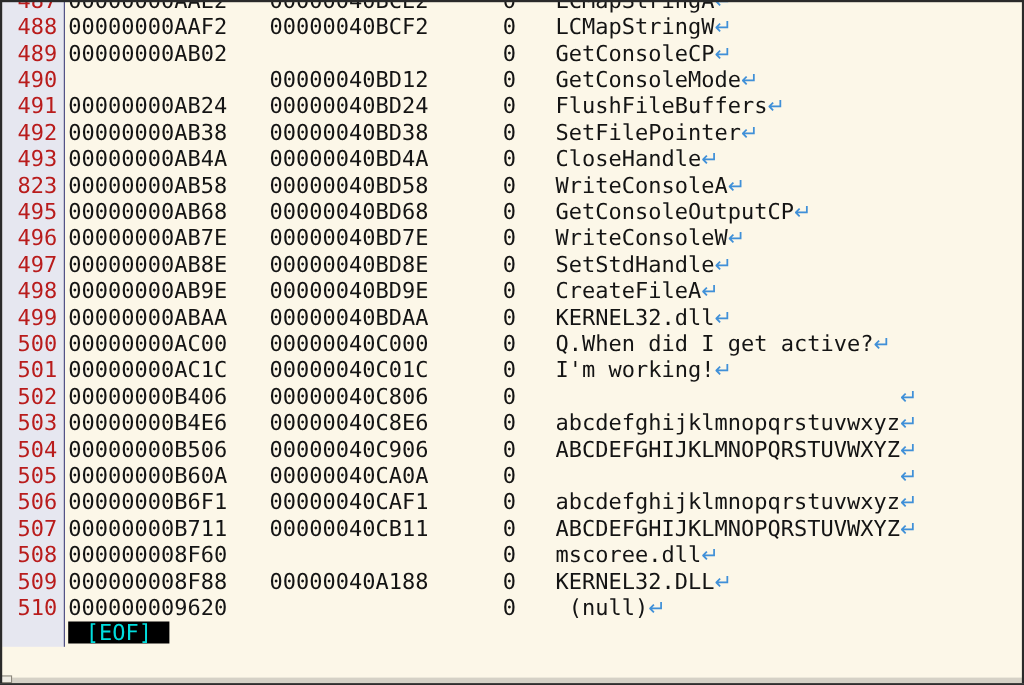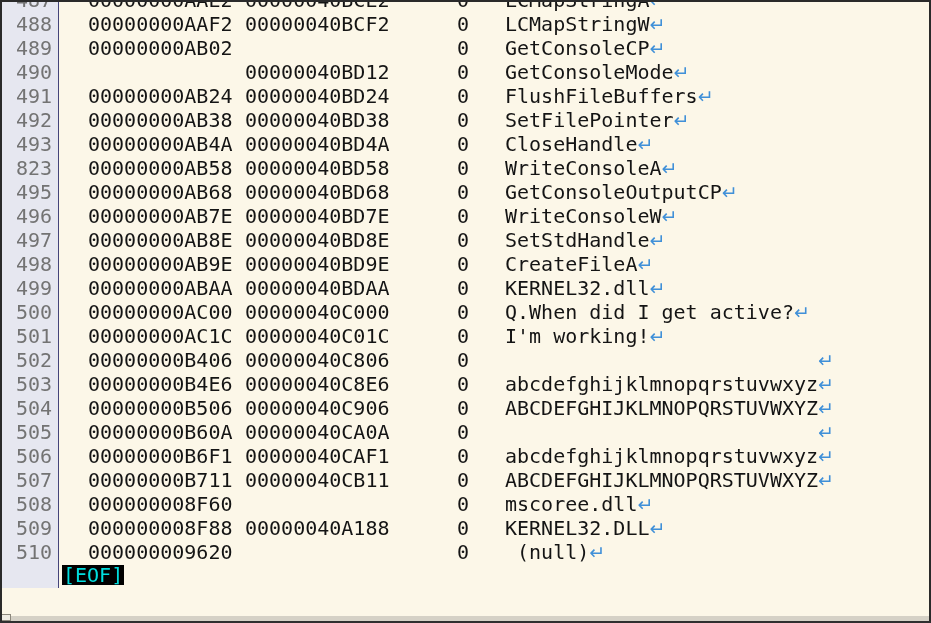--- a/index.html
+++ b/index.html
@@ -22,36 +22,36 @@
   
   .gutter{
     position:absolute;left:2px;top:0;width:56px;height:588px;
     background:#e6e7f0;border-right:1px solid #44447a;z-index:1;
   }
 
   
   .lines{position:absolute;left:0;top:-12px;width:931px;z-index:2;}
   .row{position:relative;height:24px;line-height:24px;}
   .row span{display:block;position:absolute;top:0;height:24px;white-space:pre;}
-  .num{left:2px;width:50px;text-align:right;color:#737373;}
-  .c1{left:62px;margin-left:26px;}
+  .num{left:2px;width:50px;text-align:right;color:#b91c1c;}
+  .c1{left:62px;}
   .c2{left:245px;}
   .c3{left:457px;}
   .c4{left:505px;display:flex !important;flex-direction:row;align-items:baseline;justify-content:flex-end;}
   .c4 .txt{position:static !important;display:inline !important;}
   .eol{
     position:static !important;display:inline !important;
     font-family:"DejaVu Sans","Liberation Sans",sans-serif;
     color:#4090d8;font-size:19px;
   }
 
   
   .eof{
     position:absolute;left:62px;top:565px;height:20px;line-height:20px;
-    background:#000000;color:#00dede;padding:0 1px;z-index:3;
+    background:#000000;color:#00dede;padding:0 16px;z-index:3;
   }
 
   
   .hscroll-track{position:absolute;left:0;top:616px;width:931px;height:5px;background:#d5d1c6;z-index:4;}
   .hscroll-box{
     position:absolute;left:0;top:614px;width:11px;height:7px;
     background:#efece3;border:1px solid #8c887c;box-sizing:border-box;z-index:5;
   }
 </style>
 </head>

